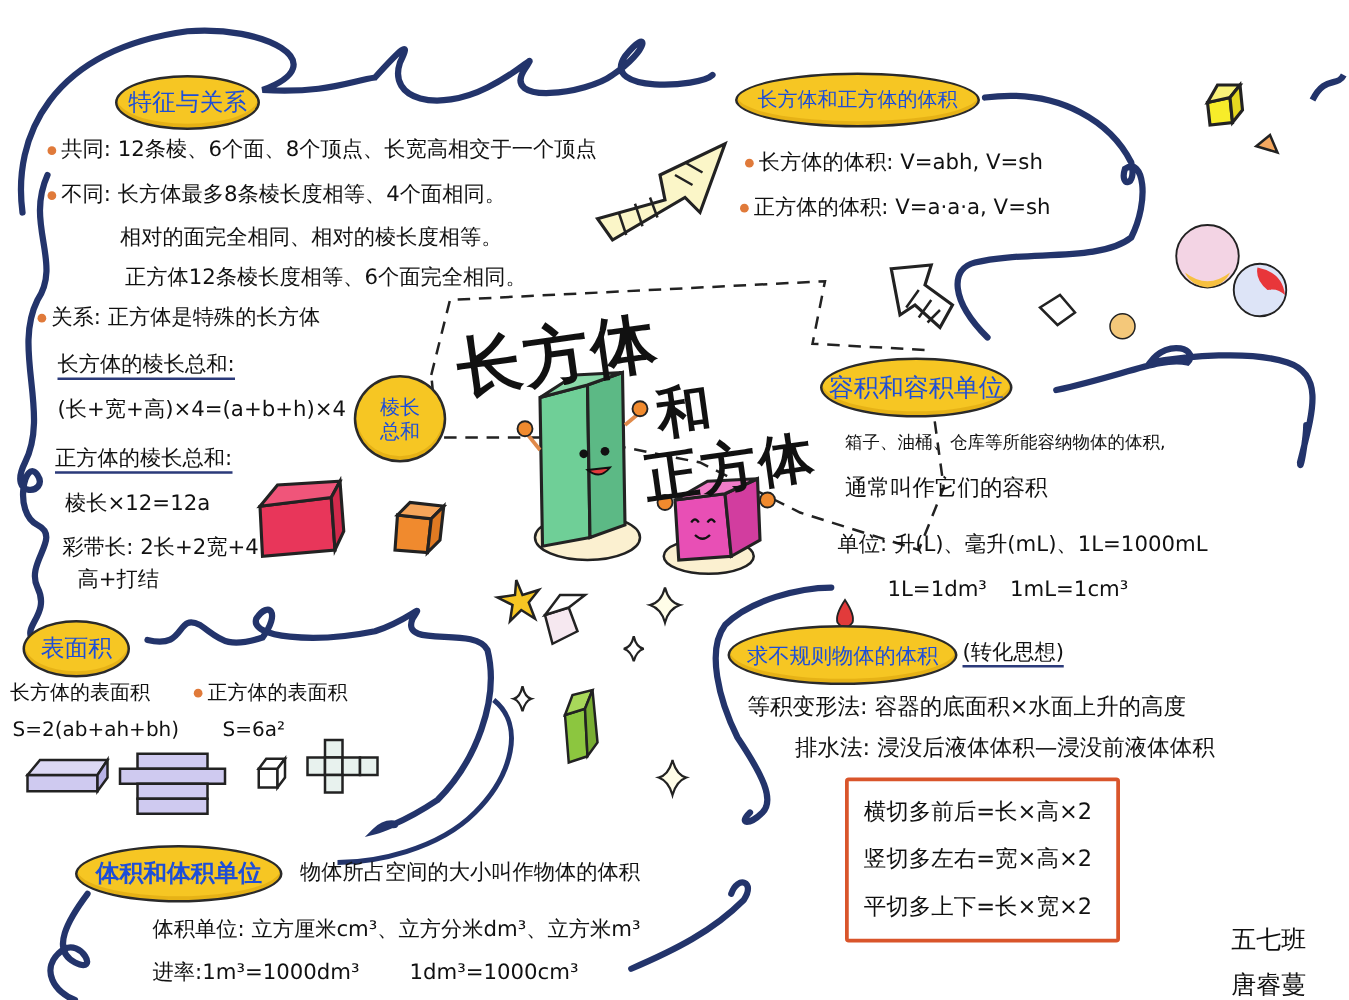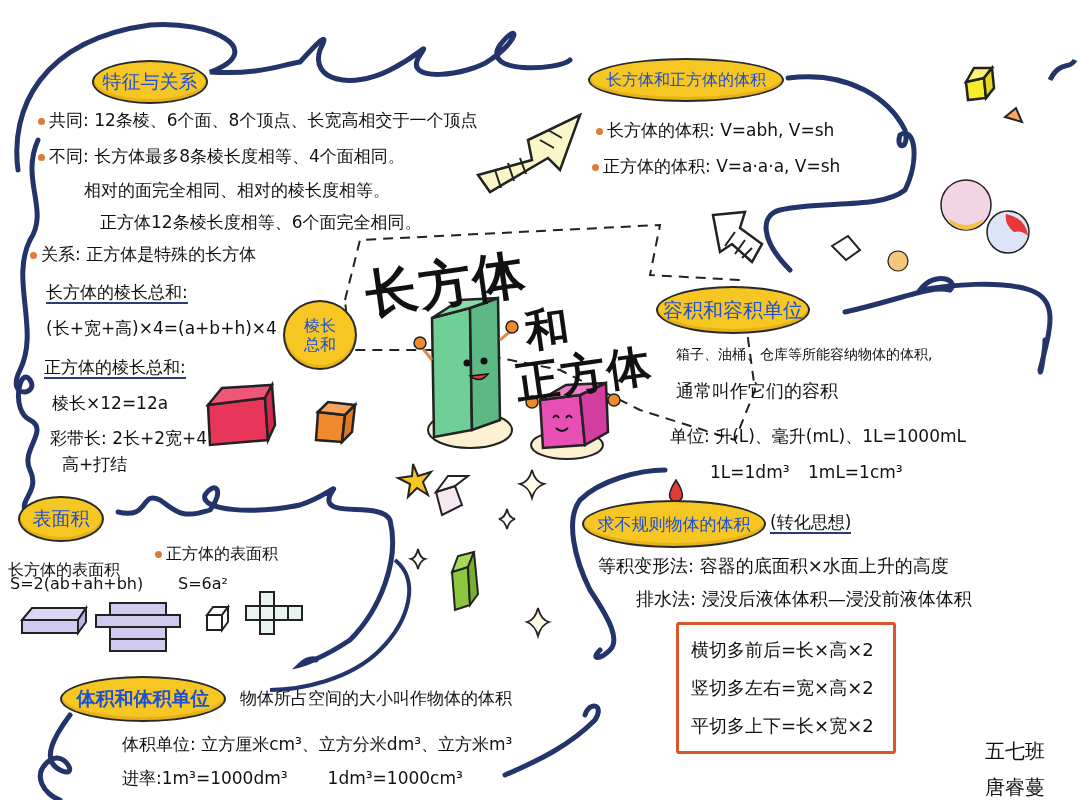--- a/index.html
+++ b/index.html
@@ -129,34 +129,34 @@
   </g>
 </svg>
 
 <div class="title-big" style="left:365px;top:250px;">长方体</div>
 <div class="title-big" style="left:525px;top:300px;font-size:44px;">和</div>
 <div class="title-big" style="left:515px;top:345px;font-size:44px;">正方体</div>
 
 <div class="pill" style="left:92px;top:60px;width:112px;height:40px;">特征与关系</div>
 <div class="txt" style="left:38px;top:110px;"><span class="dot"></span><span>共同: 12条棱、6个面、8个顶点、长宽高相交于一个顶点</span></div>
 <div class="txt" style="left:38px;top:146px;"><span class="dot"></span><span>不同: 长方体最多8条棱长度相等、4个面相同。</span></div>
-<div class="txt" style="left:84px;top:180px;">相对的面完全相同、相对的棱长度相等。</div>
+<div class="txt" style="left:96px;top:180px;">相对的面完全相同、相对的棱长度相等。</div>
 <div class="txt" style="left:100px;top:212px;">正方体12条棱长度相等、6个面完全相同。</div>
 <div class="txt" style="left:30px;top:244px;"><span class="dot"></span><span>关系: 正方体是特殊的长方体</span></div>
 
 <div class="txt" style="left:46px;top:282px;"><span class="ul">长方体的棱长总和:</span></div>
 <div class="txt" style="left:46px;top:318px;">(长+宽+高)×4=(a+b+h)×4</div>
 <div class="txt" style="left:44px;top:357px;"><span class="ul">正方体的棱长总和:</span></div>
 <div class="txt" style="left:52px;top:393px;">棱长×12=12a</div>
 <div class="txt" style="left:50px;top:428px;">彩带长: 2长+2宽+4</div>
 <div class="txt" style="left:62px;top:454px;">高+打结</div>
 <div class="pill" style="left:283px;top:300px;width:74px;height:70px;font-size:16px;white-space:normal;text-align:center;line-height:1.2;padding:0 12px;box-sizing:border-box;">棱长总和</div>
 
 <div class="pill" style="left:18px;top:496px;width:82px;height:42px;">表面积</div>
-<div class="txt small" style="left:8px;top:544px;margin-top:16px;">长方体的表面积</div>
+<div class="txt small" style="left:8px;top:544px;">长方体的表面积</div>
 <div class="txt small" style="left:10px;top:574px;">S=2(ab+ah+bh)</div>
 <div class="txt small" style="left:155px;top:544px;"><span class="dot"></span><span>正方体的表面积</span></div>
 <div class="txt small" style="left:178px;top:574px;">S=6a²</div>
 
 <div class="pill" style="left:60px;top:676px;width:162px;height:42px;font-weight:bold;">体积和体积单位</div>
 <div class="txt" style="left:240px;top:688px;">物体所占空间的大小叫作物体的体积</div>
 <div class="txt" style="left:122px;top:734px;">体积单位: 立方厘米cm³、立方分米dm³、立方米m³</div>
 <div class="txt" style="left:122px;top:768px;"><span>进率:</span><span>1m³=1000dm³</span><span style="display:inline-block;width:40px"></span><span>1dm³=1000cm³</span></div>
 
 <div class="pill" style="left:588px;top:58px;width:192px;height:40px;font-size:16px;">长方体和正方体的体积</div>

